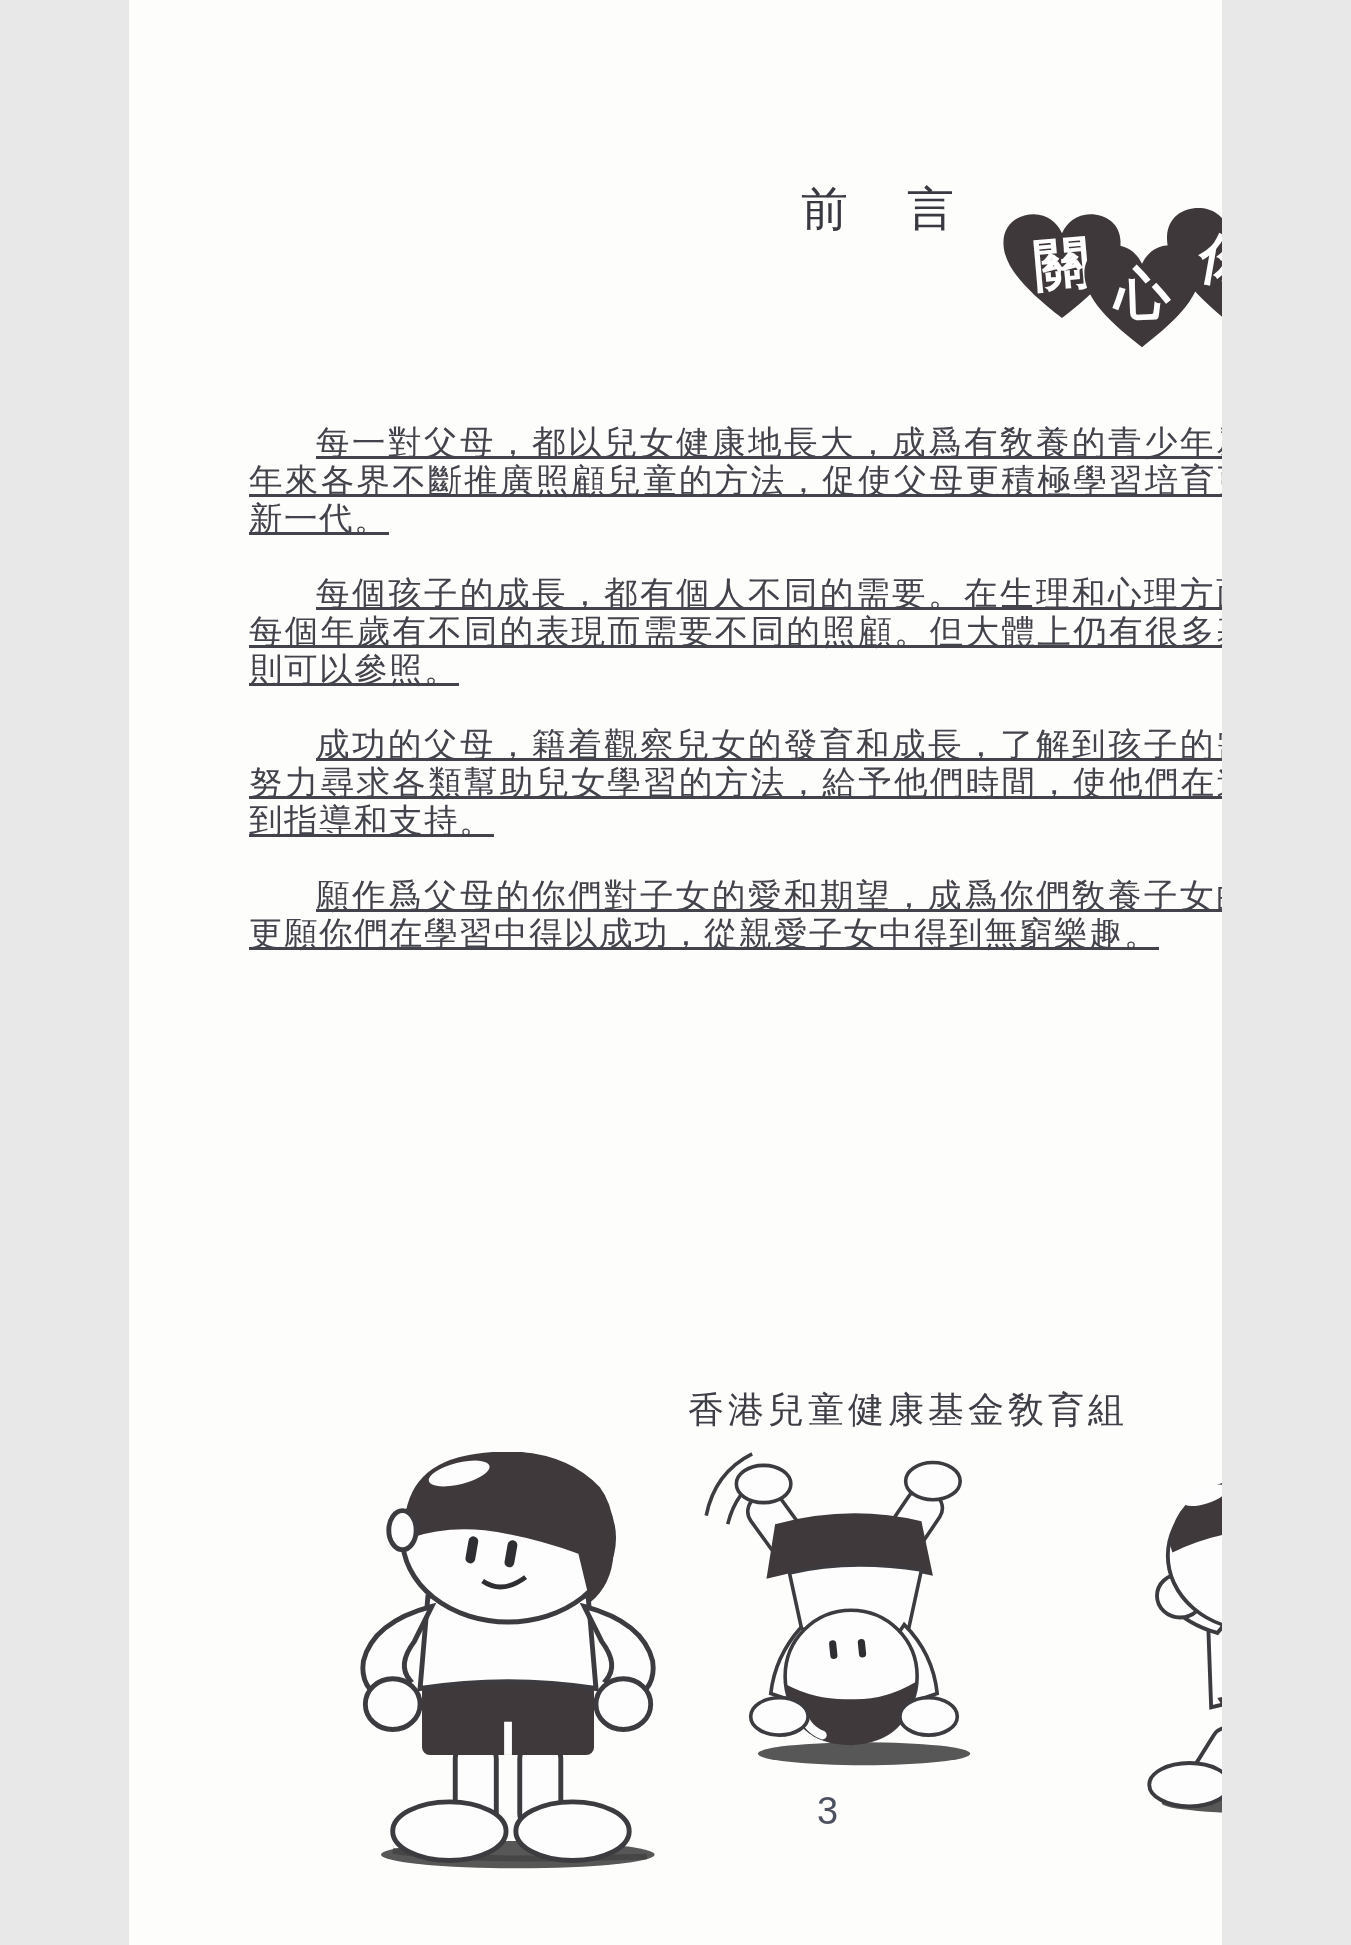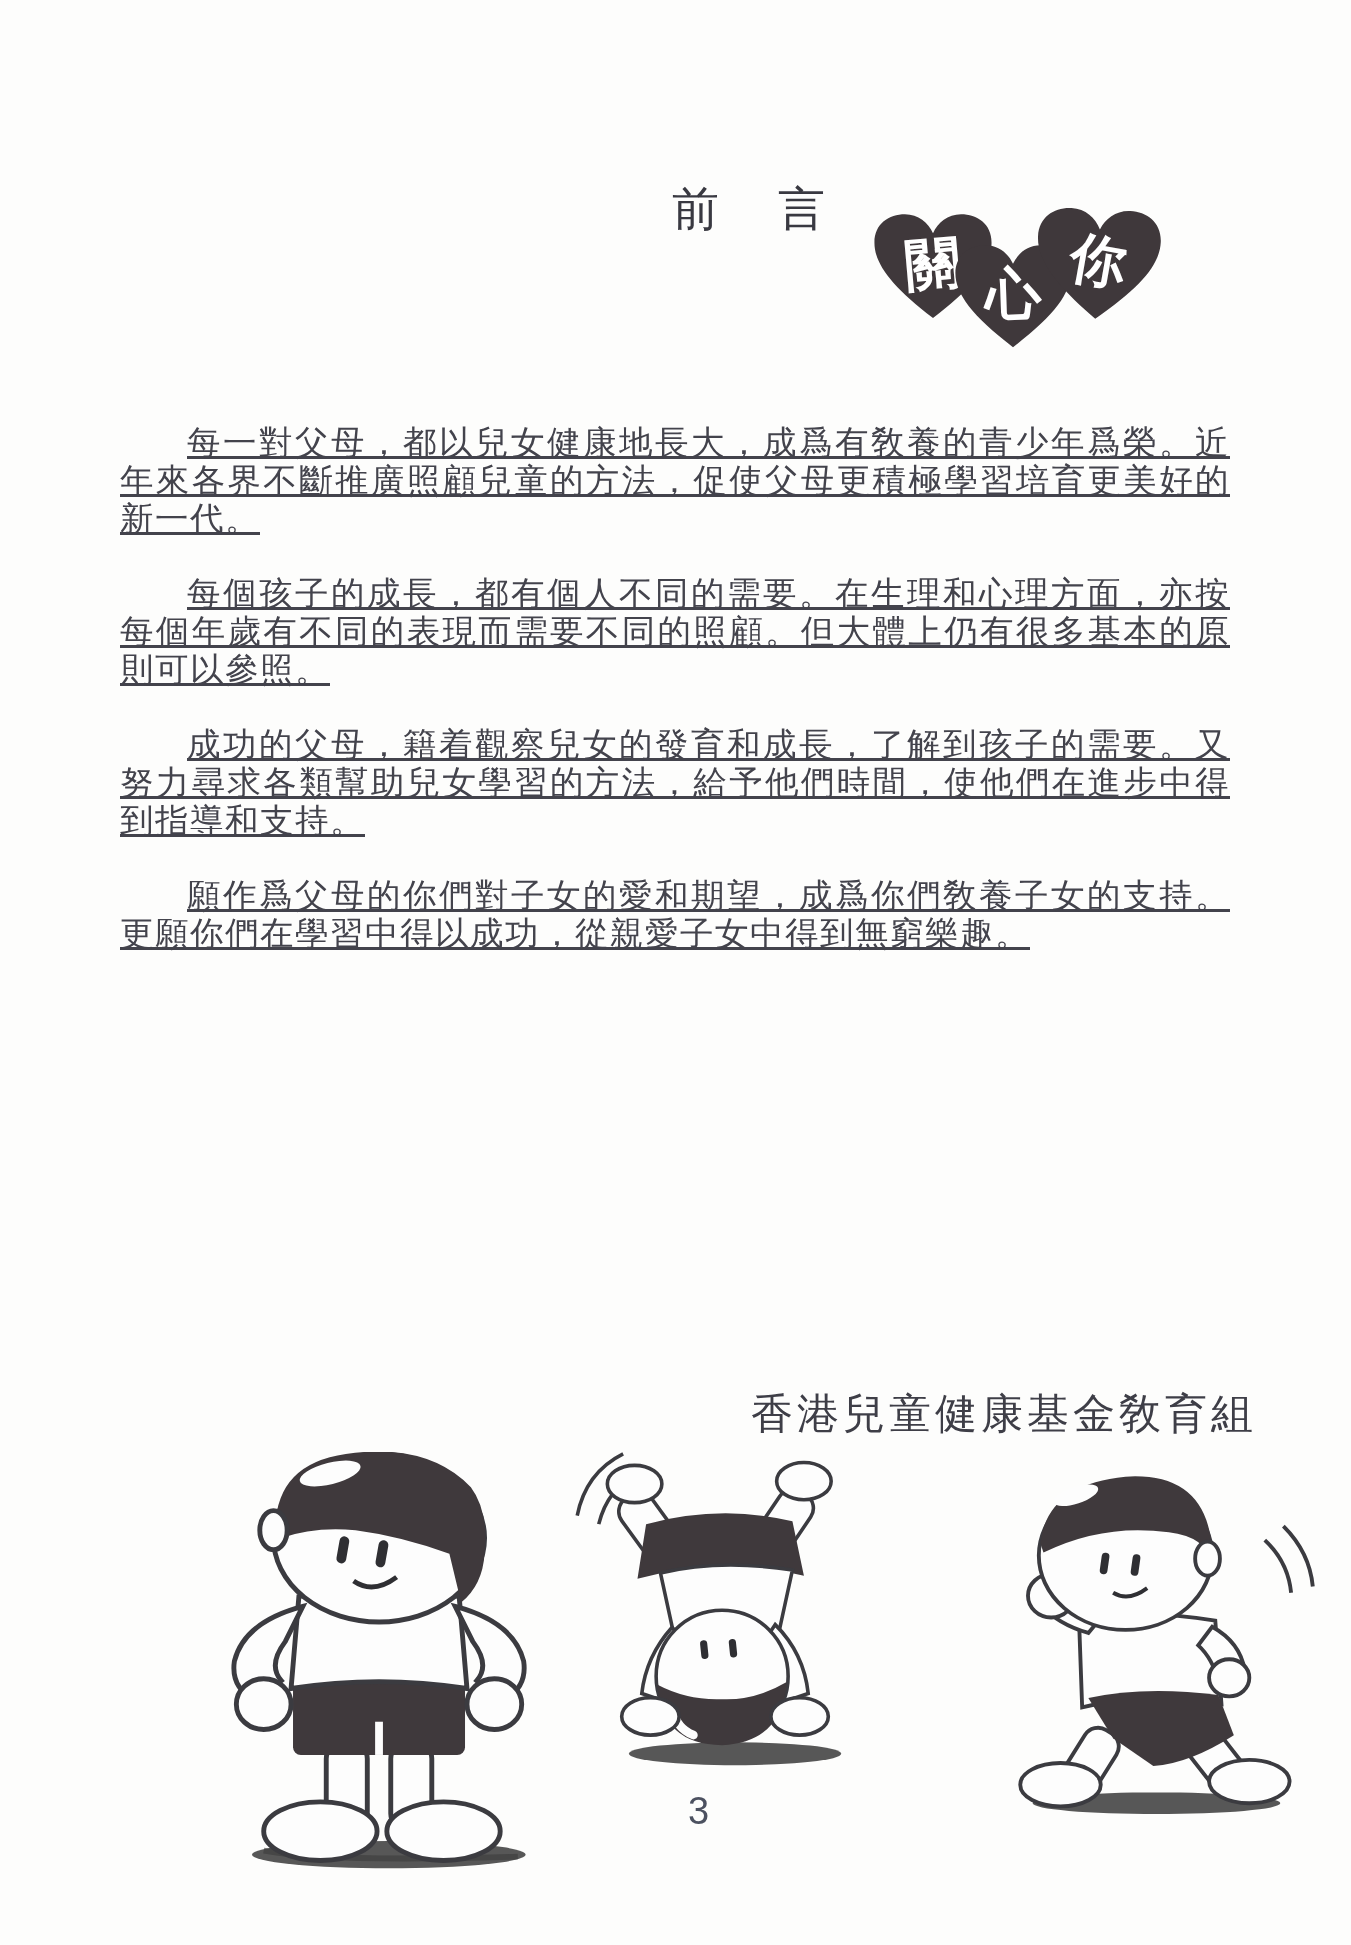--- a/index.html
+++ b/index.html
@@ -1,18 +1,18 @@
 <!DOCTYPE html>
 <html><head>
 <meta charset="utf-8">
 <style>
   html,body{margin:0;padding:0;background:#e8e8e8;}
   .page{
     position:relative;
-    width:1351px;height:1945px;
+    width:1093px;height:1945px;
     background:#fdfdfc;
     margin:0 auto;
     overflow:hidden;
     font-family:"Liberation Serif", serif;
     color:#43434c;
   }
   .doc-title{
     position:absolute;left:672px;top:178px;
     font-size:47px;letter-spacing:6px;color:#393941;
     font-weight:500;white-space:nowrap;
@@ -34,21 +34,21 @@
     font-size:35px;letter-spacing:5px;color:#3d3d46;white-space:nowrap;
   }
   .body-text{
     position:absolute;left:120px;top:424px;width:1122px;
     font-size:33.5px;line-height:38px;letter-spacing:1.5px;
     text-align:justify;text-justify:inter-ideograph;
   }
   .body-text p{margin:0 12px 37px 0;text-indent:2em;text-decoration:underline;}
   .signature{
     position:absolute;right:94px;top:1386px;
-    font-size:42px;letter-spacing:4px;color:#3e3e47;white-space:nowrap;
+    font-size:36px;letter-spacing:4px;color:#3e3e47;white-space:nowrap;
   }
   .figure{position:absolute;}
   .figure svg{width:100%;height:100%;display:block;}
   .fig1{left:165px;top:1452px;width:430px;height:430px;}
   .fig2{left:560px;top:1438px;width:330px;height:356px;}
   .fig3{left:980px;top:1472px;width:356px;height:356px;}
   .page-number{
     position:absolute;left:688px;top:1790px;
     font-family:"Liberation Sans",sans-serif;
     font-size:38px;color:#4c5160;

